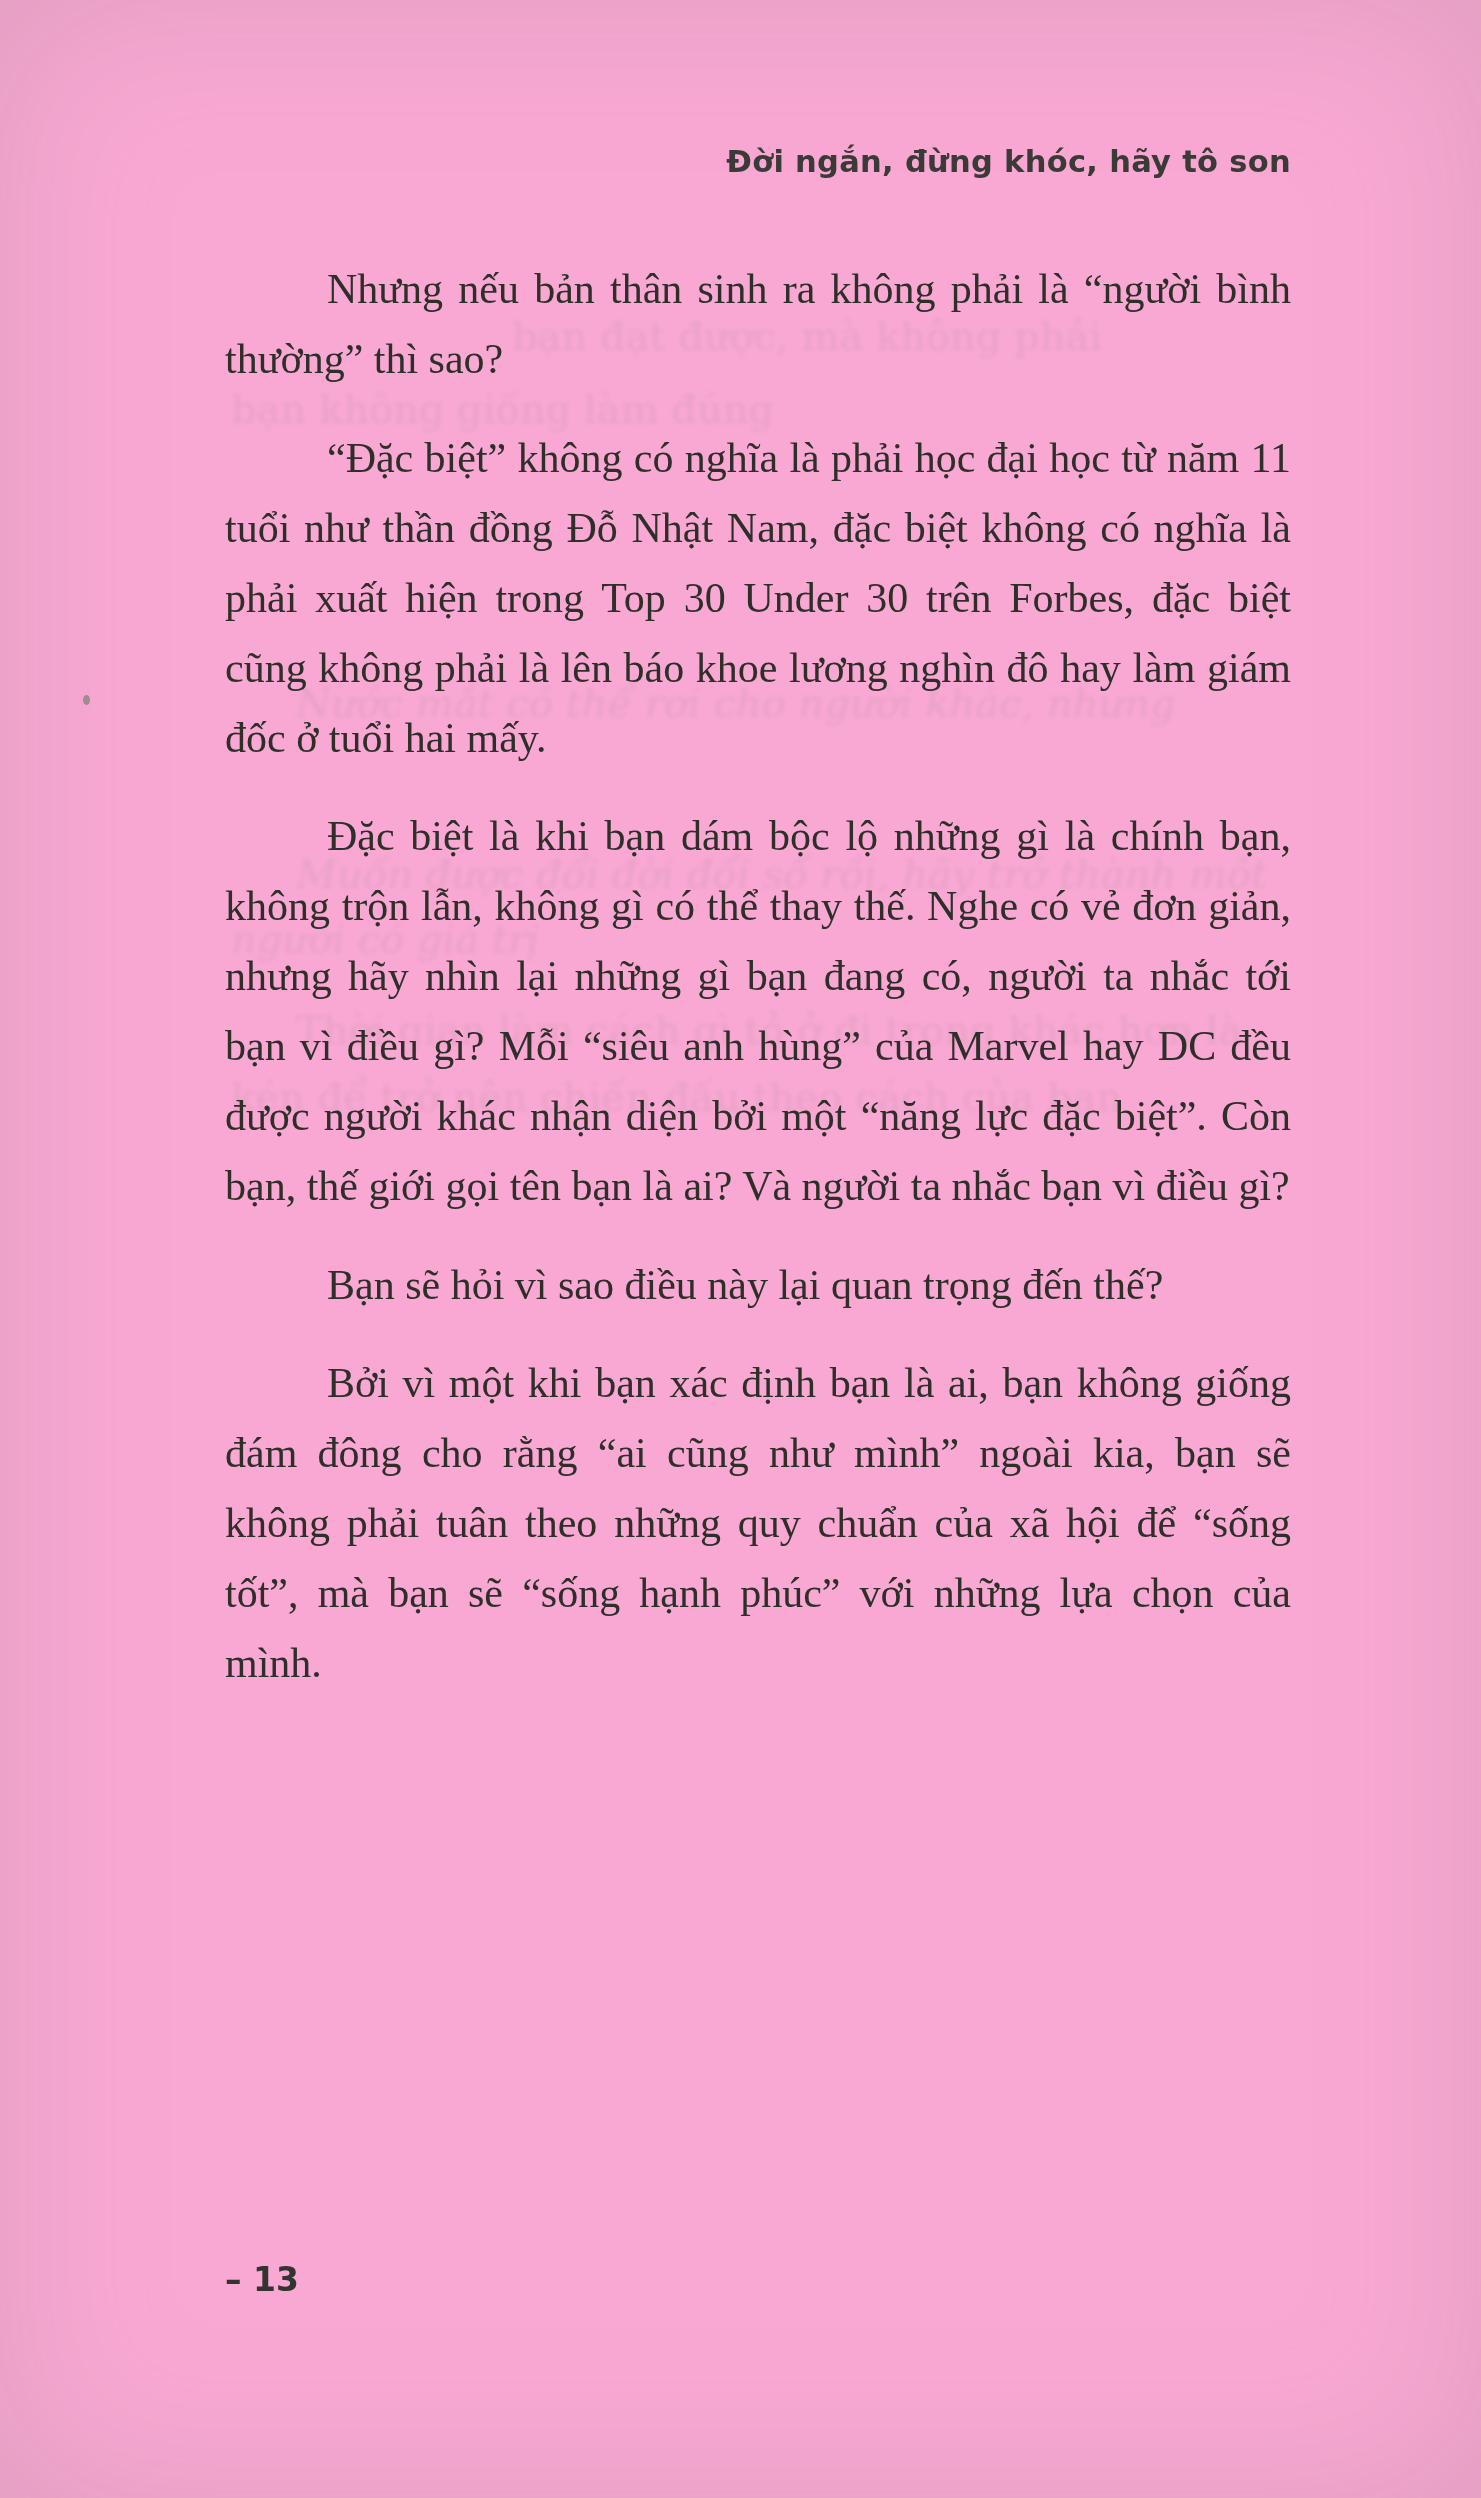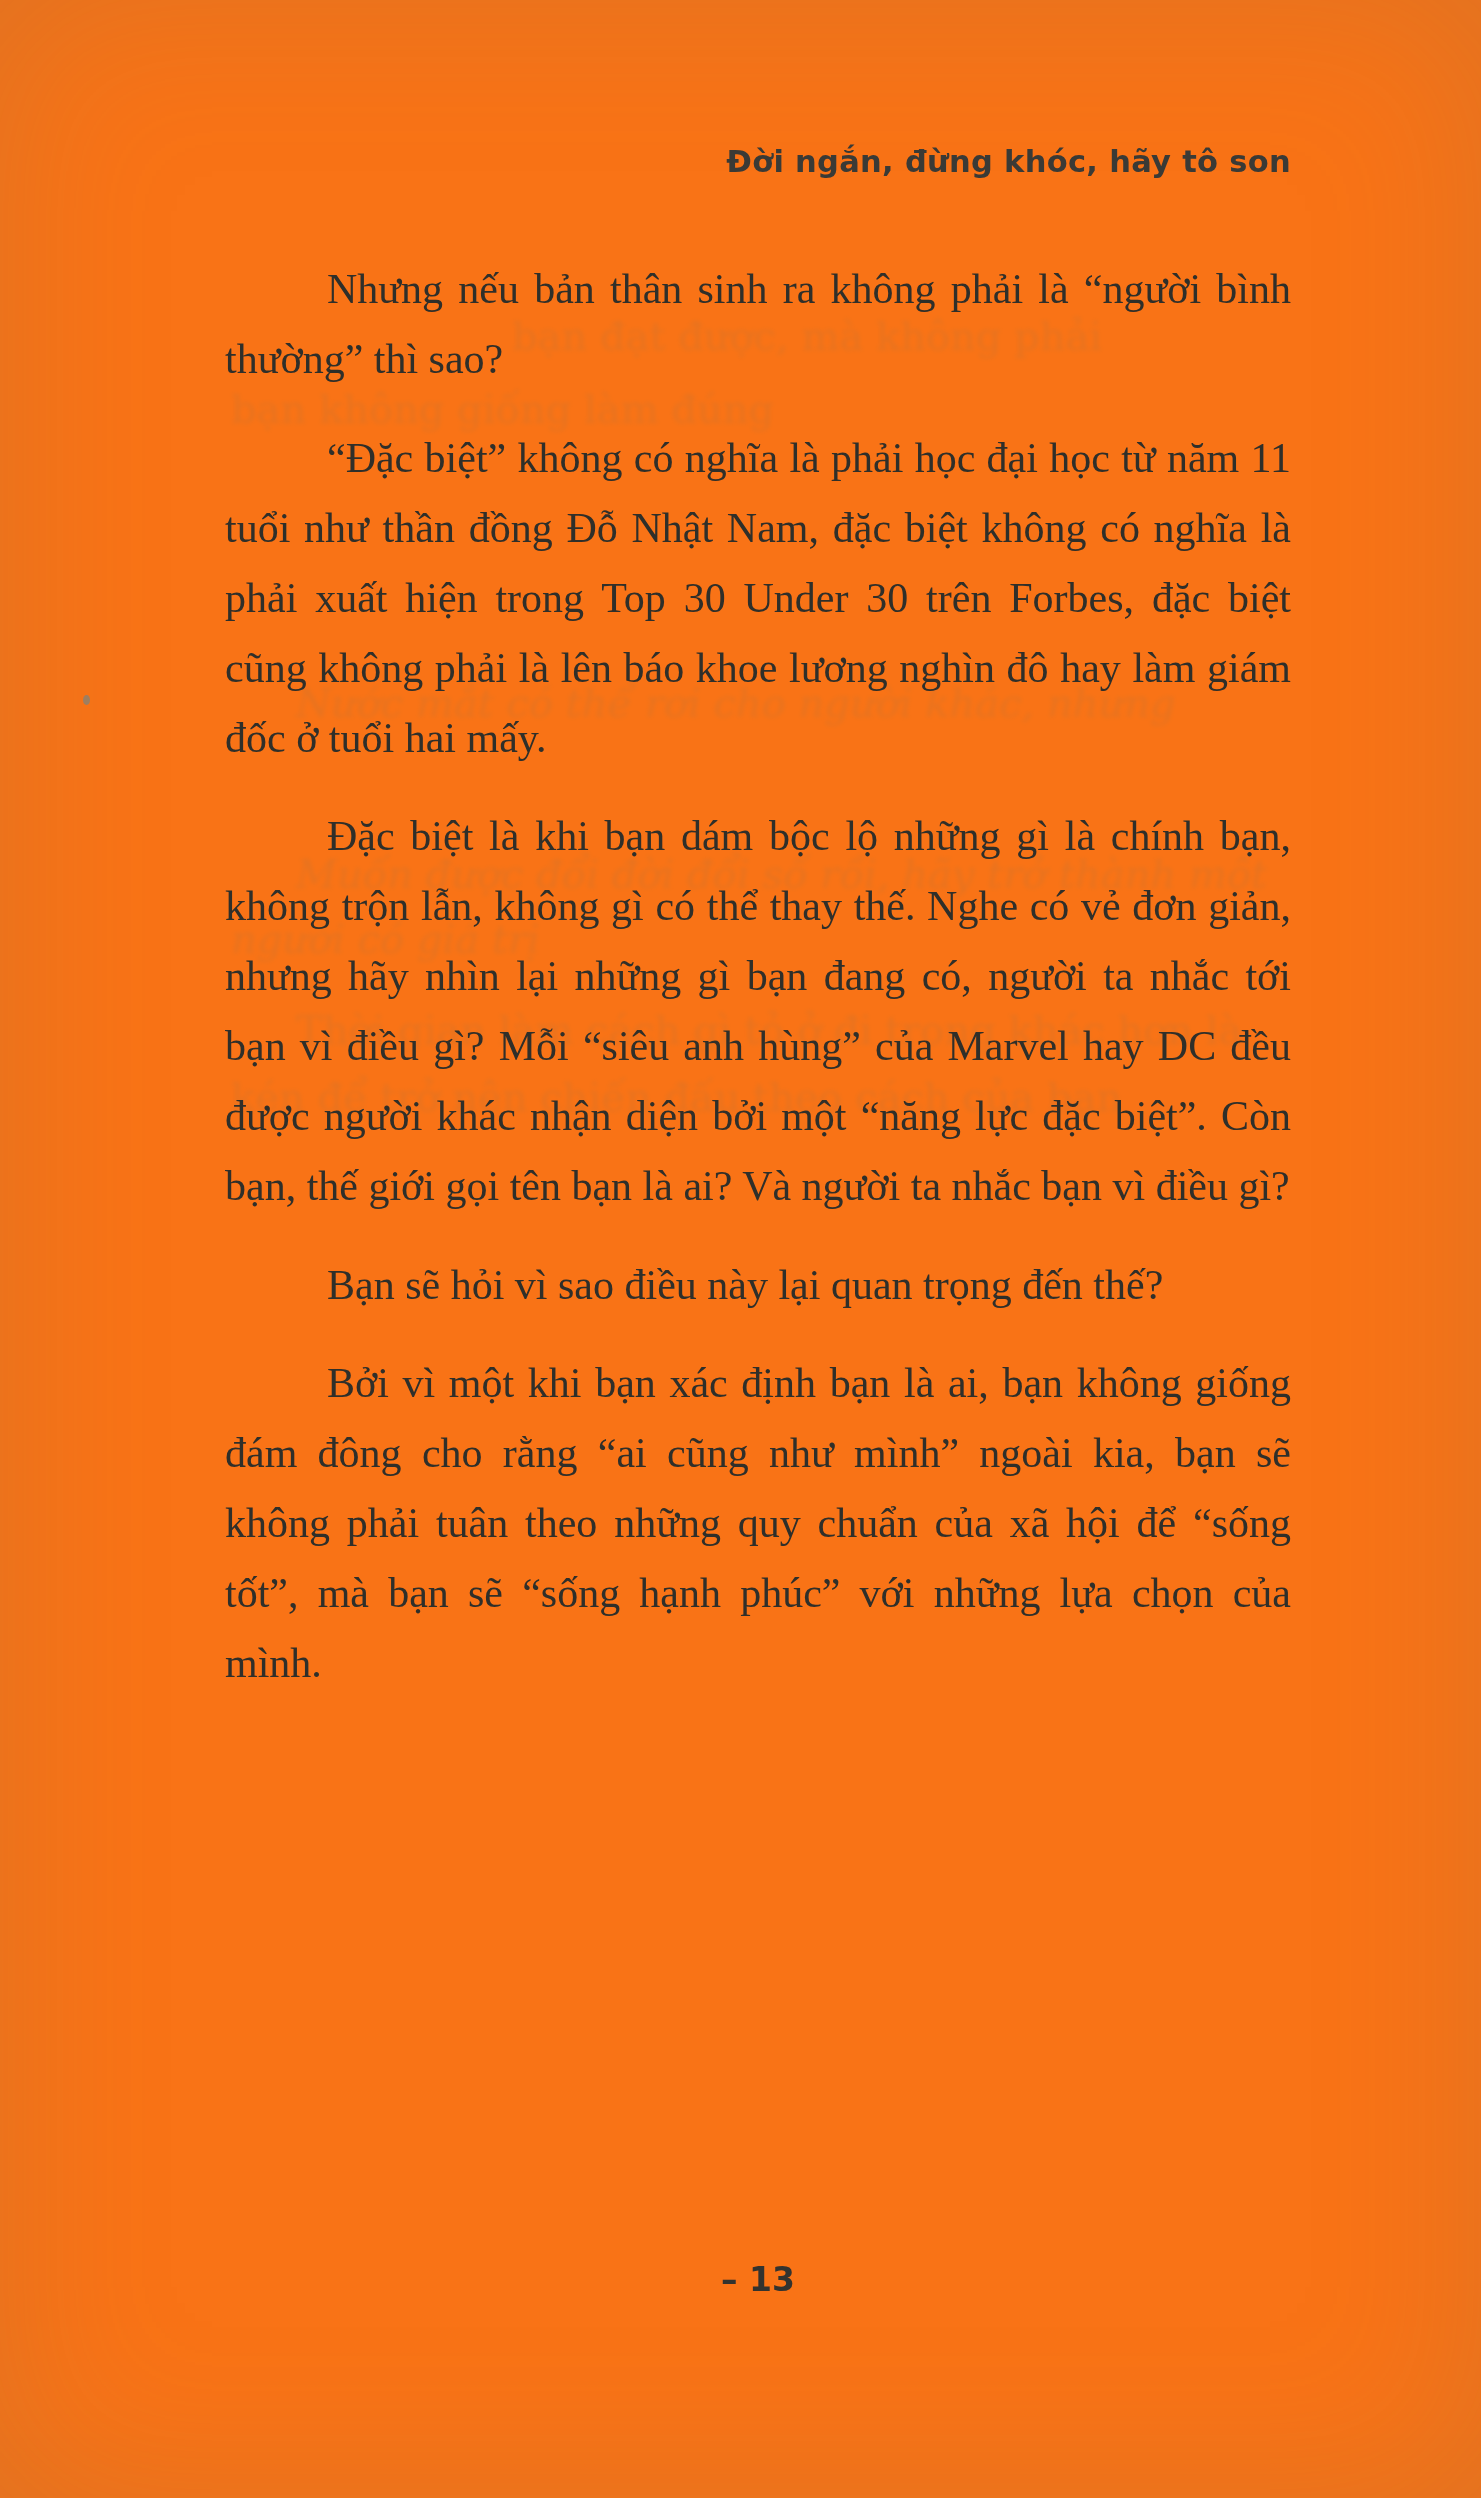--- a/index.html
+++ b/index.html
@@ -9,21 +9,21 @@
     position: relative;
     overflow: hidden;
     background: #e7e9e0;
     font-family: "DejaVu Serif", "Liberation Serif", serif;
   }
   .page {
     position: absolute;
     inset: 0;
     overflow: hidden;
     background: linear-gradient(160deg, #f0f1ea 0%, #ececе5 45%, #e7e9df 100%);
-    background-color: #f97316;
+    background-color: #f9a8d4;
     box-shadow: inset 0 0 177px rgba(110,115,95,0.18);
   }
   .running-header {
     position: absolute;
     top: 144px;
     left: 225px;
     width: 1066px;
     text-align: right;
     font-family: "DejaVu Sans", "Liberation Sans", sans-serif;
     font-weight: 700;
@@ -44,21 +44,21 @@
   }
   .body-text p {
     margin: 0 0 28.6px 0;
     text-indent: 102px;
   }
   .page-number {
     position: absolute;
     top: 2260px;
     left: 225px;
     width: 1066px;
-    text-align: center;
+    text-align: left;
     font-family: "DejaVu Sans", "Liberation Sans", sans-serif;
     font-weight: 700;
     font-size: 33px;
     color: #33332f;
   }
   
   .ghost {
     position: absolute;
     font-family: "DejaVu Serif", "Liberation Serif", serif;
     font-size: 40px;

